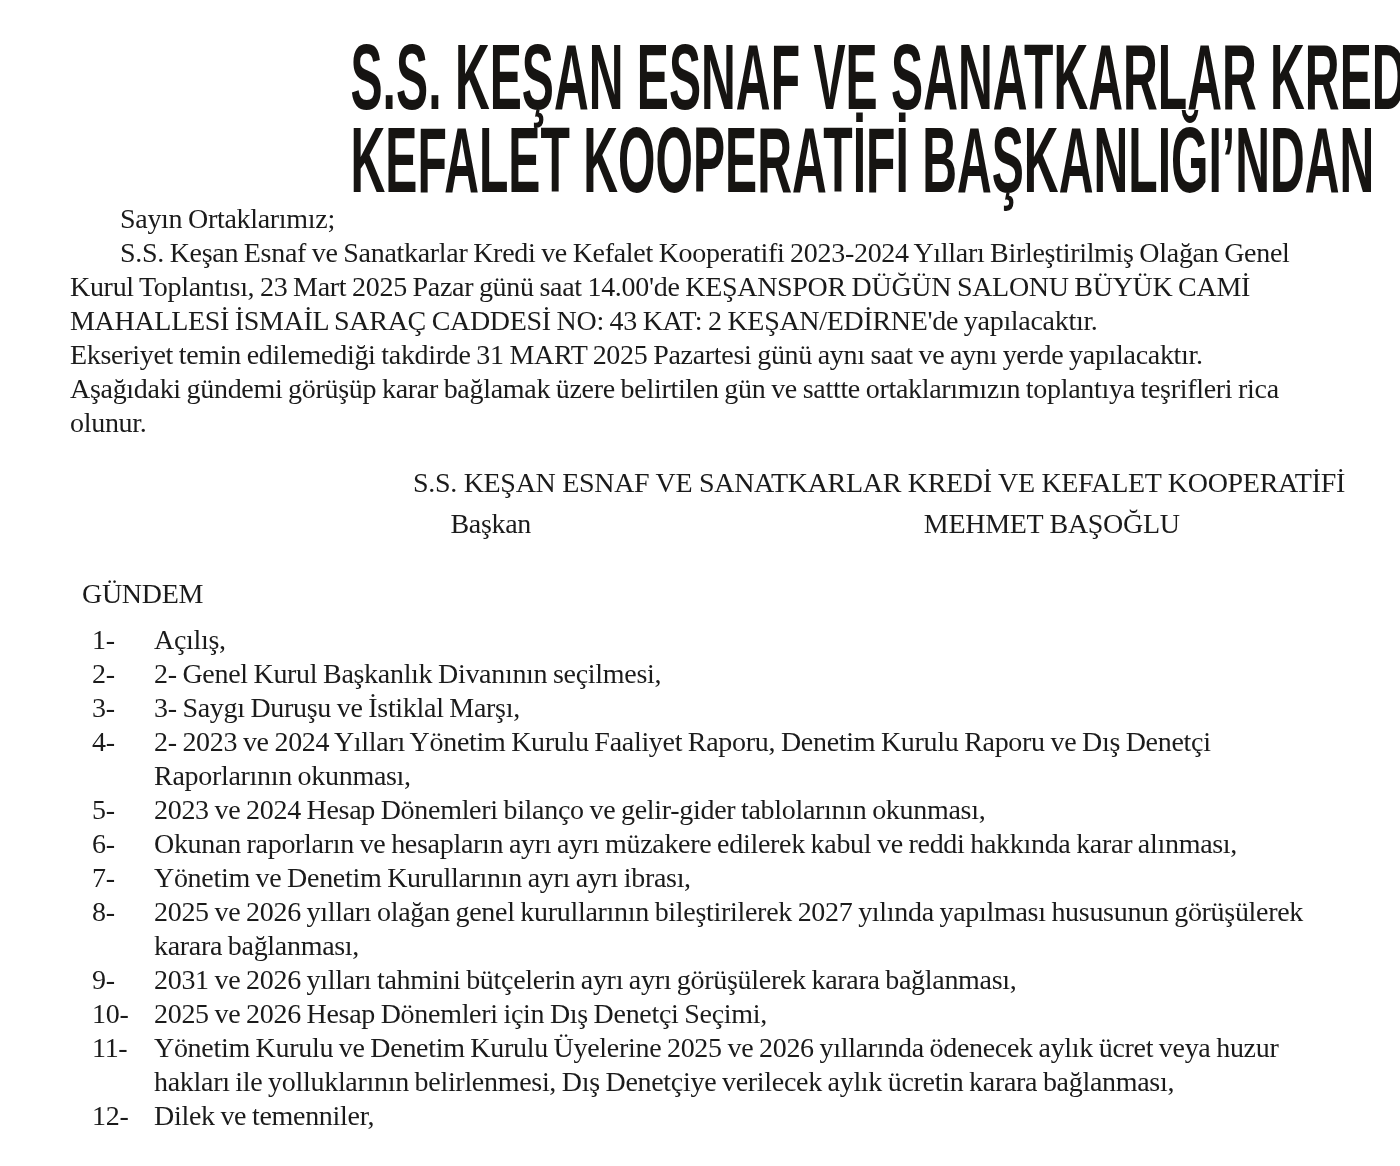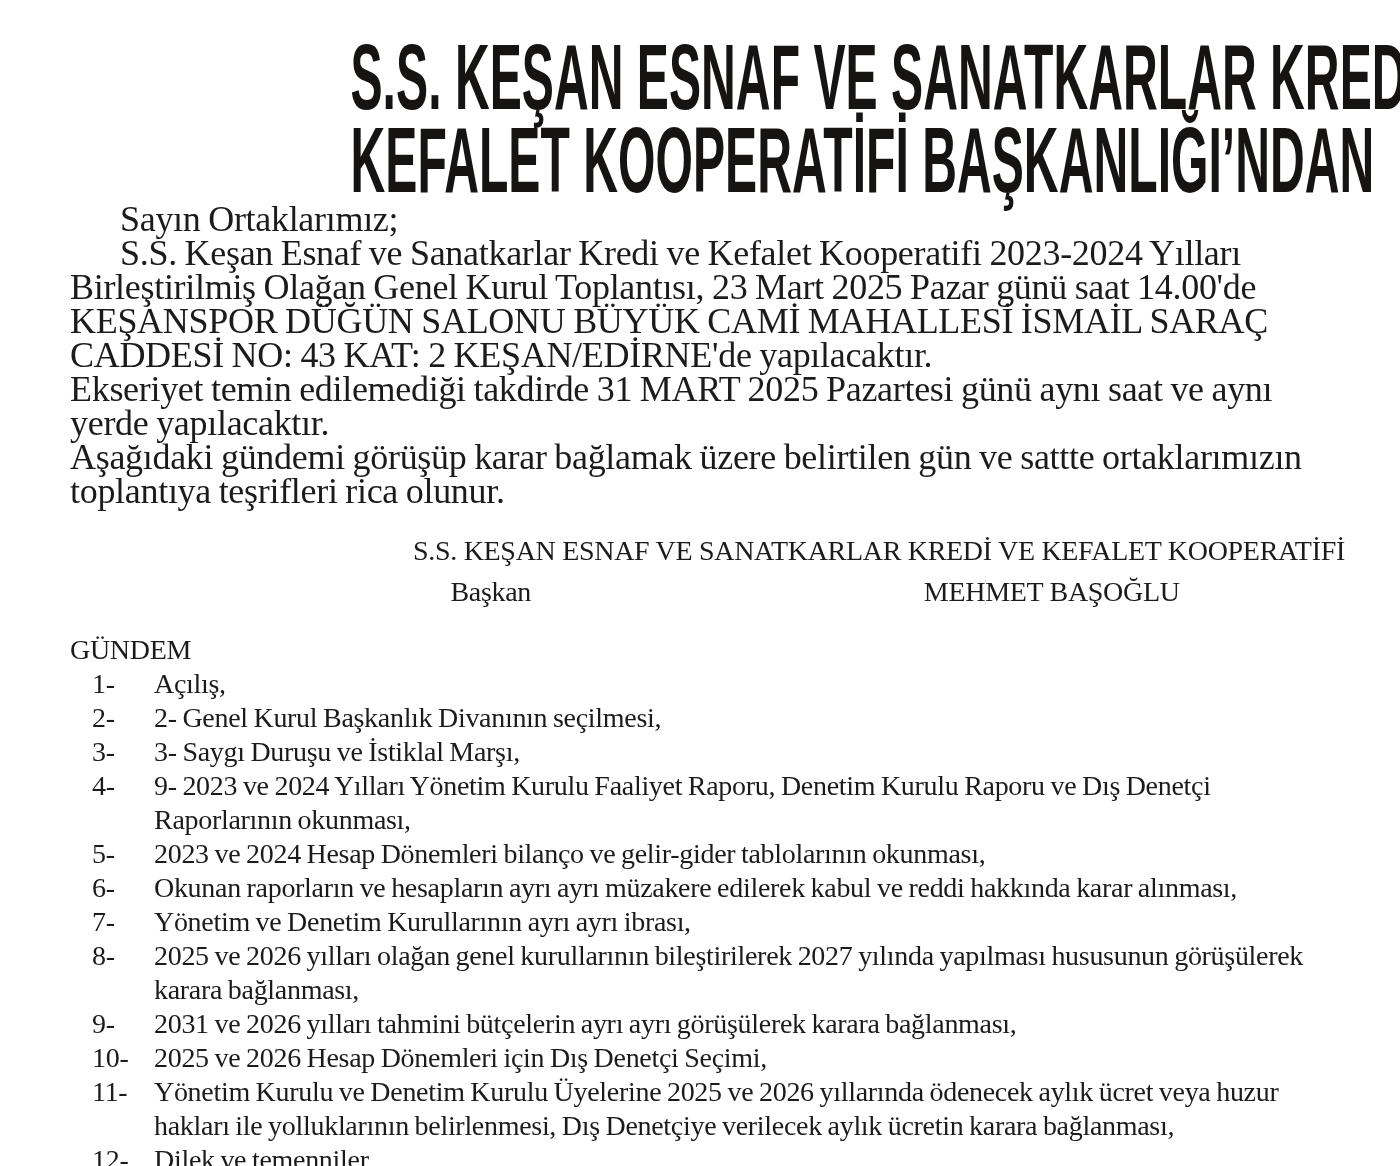--- a/index.html
+++ b/index.html
@@ -33,21 +33,21 @@
     transform: scale(0.56, 1.08);
     transform-origin: top center;
     white-space: nowrap;
   }
   .masthead .t-line {
     display: block;
   }
 
   
   .bodytext {
-    font-size: 36px;
+    font-size: 28px;
     line-height: 34px;
     letter-spacing: -0.3px;
     word-spacing: -1px;
   }
   .bodytext p {
     margin: 0;
   }
   p.indented {
     text-indent: 50px;
   }
@@ -75,21 +75,21 @@
   }
   .sig-col.left  { left: 33%; }
   .sig-col.right { left: 77%; }
   .sig-role { display: block; }
   .sig-name { display: block; }
 
   
   .agenda-heading {
     font-size: 28px;
     line-height: 34px;
-    margin: 0;
+    margin: 12px;
     font-weight: 400;
     letter-spacing: -0.3px;
   }
   .agenda-list {
     list-style: none;
     margin: 0;
     padding: 0;
     font-size: 28px;
     line-height: 34px;
     letter-spacing: -0.3px;
@@ -147,21 +147,21 @@
       <li class="agenda-item">
         <span class="item-num">2-</span>
         <span class="item-text">2- Genel Kurul Başkanlık Divanının seçilmesi,</span>
       </li>
       <li class="agenda-item">
         <span class="item-num">3-</span>
         <span class="item-text">3- Saygı Duruşu ve İstiklal Marşı,</span>
       </li>
       <li class="agenda-item">
         <span class="item-num">4-</span>
-        <span class="item-text">9- 2023 ve 2024 Yılları Yönetim Kurulu Faaliyet Raporu, Denetim Kurulu Raporu ve Dış Denetçi Raporlarının okunması,</span>
+        <span class="item-text">2- 2023 ve 2024 Yılları Yönetim Kurulu Faaliyet Raporu, Denetim Kurulu Raporu ve Dış Denetçi Raporlarının okunması,</span>
       </li>
       <li class="agenda-item">
         <span class="item-num">5-</span>
         <span class="item-text">2023 ve 2024 Hesap Dönemleri bilanço ve gelir-gider tablolarının okunması,</span>
       </li>
       <li class="agenda-item">
         <span class="item-num">6-</span>
         <span class="item-text">Okunan raporların ve hesapların ayrı ayrı müzakere edilerek kabul ve reddi hakkında karar alınması,</span>
       </li>
       <li class="agenda-item">

